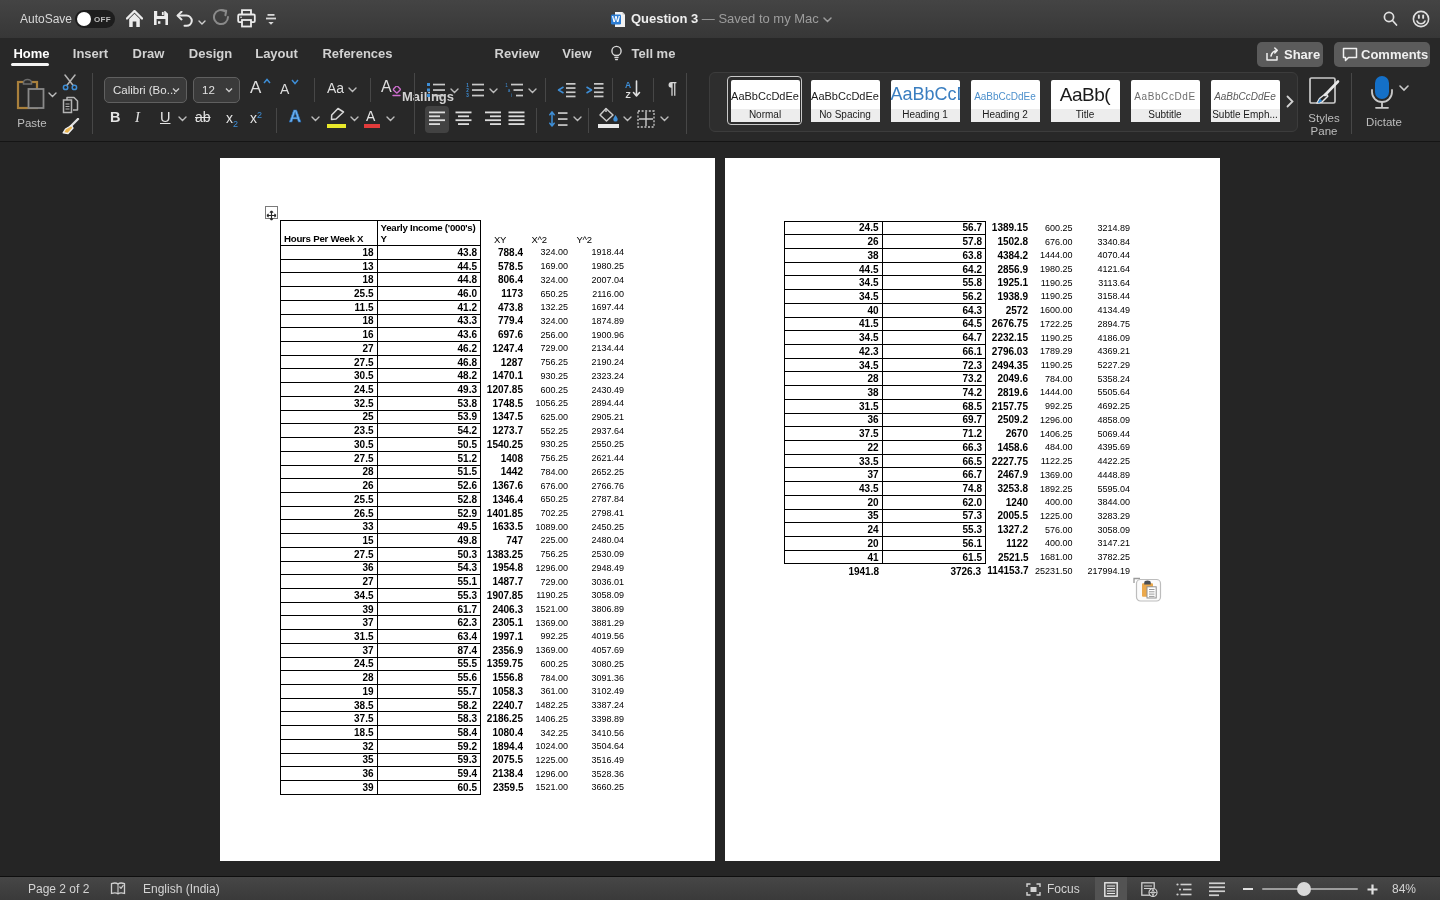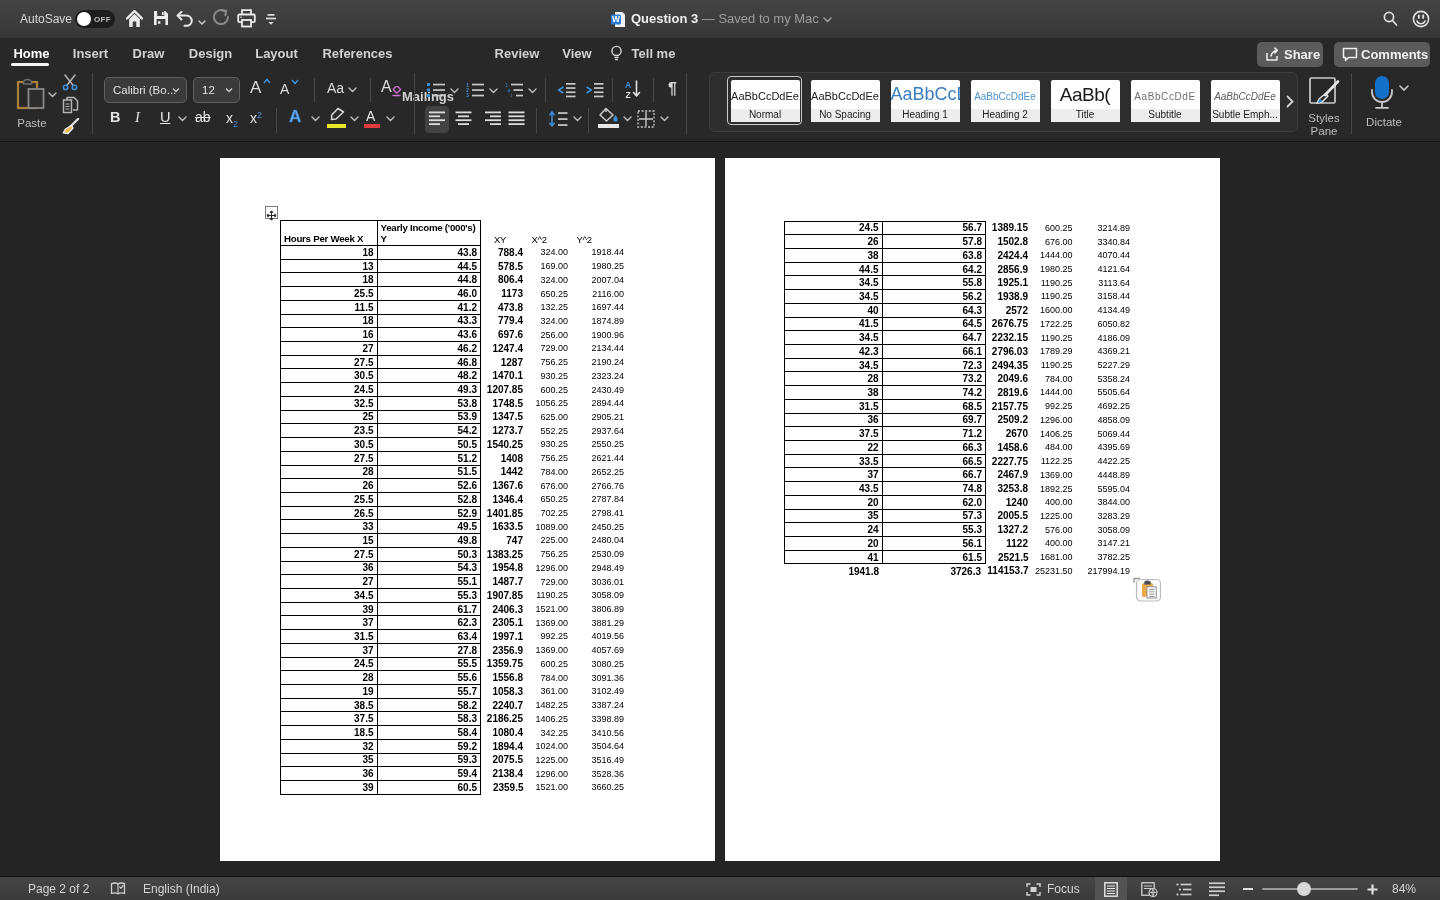--- a/index.html
+++ b/index.html
@@ -594,21 +594,21 @@
             </tr>
 <tr style="height:13.72px;">
               <td class="b n1">31.5</td>
               <td class="b n1">63.4</td>
               <td class="n1 c3">1997.1</td>
               <td class="n2 c4">992.25</td>
               <td class="n2 c5">4019.56</td>
             </tr>
 <tr style="height:13.72px;">
               <td class="b n1">37</td>
-              <td class="b n1">27.8</td>
+              <td class="b n1">87.4</td>
               <td class="n1 c3">2356.9</td>
               <td class="n2 c4">1369.00</td>
               <td class="n2 c5">4057.69</td>
             </tr>
 <tr style="height:13.72px;">
               <td class="b n1">24.5</td>
               <td class="b n1">55.5</td>
               <td class="n1 c3">1359.75</td>
               <td class="n2 c4">600.25</td>
               <td class="n2 c5">3080.25</td>
@@ -699,21 +699,21 @@
 <tr style="height:13.72px;">
               <td class="b n1">26</td>
               <td class="b n1">57.8</td>
               <td class="n1 c3">1502.8</td>
               <td class="n2 c4">676.00</td>
               <td class="n2 c5">3340.84</td>
             </tr>
 <tr style="height:13.72px;">
               <td class="b n1">38</td>
               <td class="b n1">63.8</td>
-              <td class="n1 c3">2424.4</td>
+              <td class="n1 c3">4384.2</td>
               <td class="n2 c4">1444.00</td>
               <td class="n2 c5">4070.44</td>
             </tr>
 <tr style="height:13.72px;">
               <td class="b n1">44.5</td>
               <td class="b n1">64.2</td>
               <td class="n1 c3">2856.9</td>
               <td class="n2 c4">1980.25</td>
               <td class="n2 c5">4121.64</td>
             </tr>
@@ -736,21 +736,21 @@
               <td class="b n1">64.3</td>
               <td class="n1 c3">2572</td>
               <td class="n2 c4">1600.00</td>
               <td class="n2 c5">4134.49</td>
             </tr>
 <tr style="height:13.72px;">
               <td class="b n1">41.5</td>
               <td class="b n1">64.5</td>
               <td class="n1 c3">2676.75</td>
               <td class="n2 c4">1722.25</td>
-              <td class="n2 c5">6050.82</td>
+              <td class="n2 c5">2894.75</td>
             </tr>
 <tr style="height:13.72px;">
               <td class="b n1">34.5</td>
               <td class="b n1">64.7</td>
               <td class="n1 c3">2232.15</td>
               <td class="n2 c4">1190.25</td>
               <td class="n2 c5">4186.09</td>
             </tr>
 <tr style="height:13.72px;">
               <td class="b n1">42.3</td>

